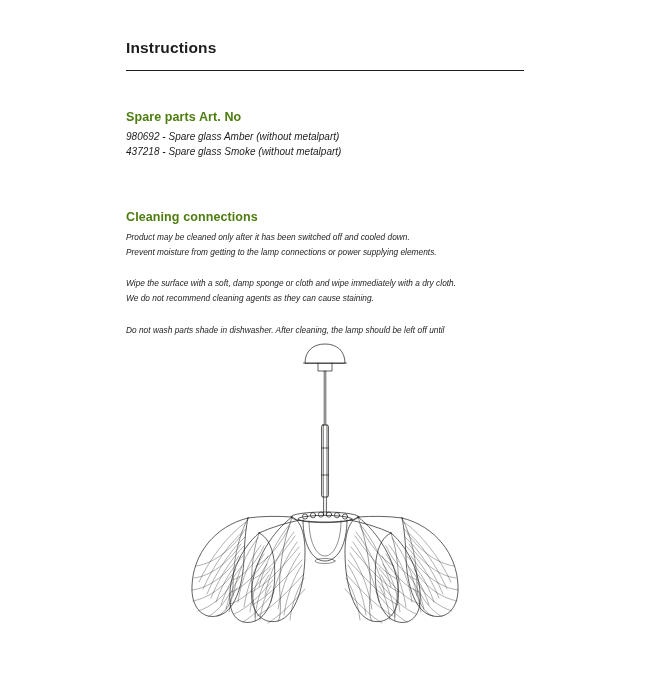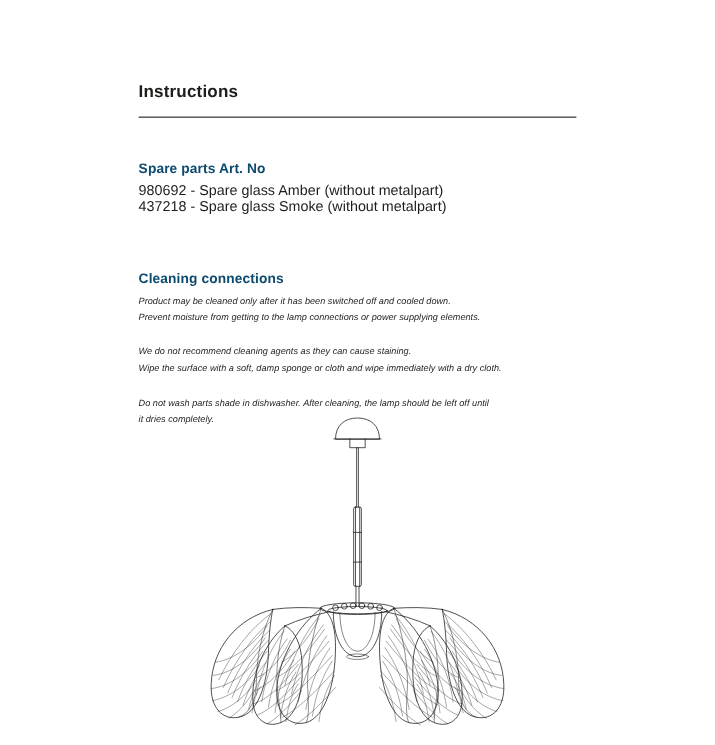--- a/index.html
+++ b/index.html
@@ -12,21 +12,20 @@
     background: #ffffff;
     font-family: "Liberation Sans", sans-serif;
     color: #1d1d1b;
     overflow: hidden;
   }
   .page {
     position: relative;
     width: 650px;
     height: 494px;
     box-sizing: border-box;
-    margin-top: 36px;
   }
   .content {
     position: absolute;
     left: 126px;
     top: 0;
     width: 398px;
   }
   .doc-title {
     font-size: 15.5px;
     font-weight: bold;
@@ -42,34 +41,35 @@
     width: 398px;
   }
   .section {
     margin-top: 0;
   }
   .section-heading {
     font-size: 12.5px;
     font-weight: bold;
     margin: 0;
     letter-spacing: 0.1px;
-    color: #0c4a6e;
+    color: #4d7c0f;
   }
   .section-spares {
     padding-top: 39px;
   }
   .section-cleaning {
     padding-top: 51px;
   }
   .spare-line {
-    font-size: 13px;
+    font-size: 10px;
     line-height: 14.5px;
     margin: 0;
     letter-spacing: 0.02px;
     color: #1d1d1b;
+    font-style: italic;
   }
   .spare-list {
     margin-top: 6px;
   }
   .clean-para {
     font-size: 8.3px;
     line-height: 14.5px;
     margin: 0;
     letter-spacing: 0.02px;
     color: #1d1d1b;
@@ -111,27 +111,26 @@
 
     <div class="section section-cleaning">
       <h2 class="section-heading">Cleaning connections</h2>
 
       <div class="clean-block-1">
         <p class="clean-para">Product may be cleaned only after it has been switched off and cooled down.</p>
         <p class="clean-para">Prevent moisture from getting to the lamp connections or power supplying elements.</p>
       </div>
 
       <div class="clean-block-2">
+        <p class="clean-para">Wipe the surface with a soft, damp sponge or cloth and wipe immediately with a dry cloth.</p>
         <p class="clean-para">We do not recommend cleaning agents as they can cause staining.</p>
-        <p class="clean-para">Wipe the surface with a soft, damp sponge or cloth and wipe immediately with a dry cloth.</p>
       </div>
 
       <div class="clean-block-3">
         <p class="clean-para">Do not wash parts shade in dishwasher. After cleaning, the lamp should be left off until</p>
-        <p class="clean-para">it dries completely.</p>
       </div>
     </div>
 
   </div>
 
   <div class="illustration">
     <svg width="650" height="300" viewBox="0 0 650 300" xmlns="http://www.w3.org/2000/svg">
       <g fill="none" stroke="#1d1d1b" stroke-width="0.7" stroke-linejoin="round" stroke-linecap="round">
 
         <g>

